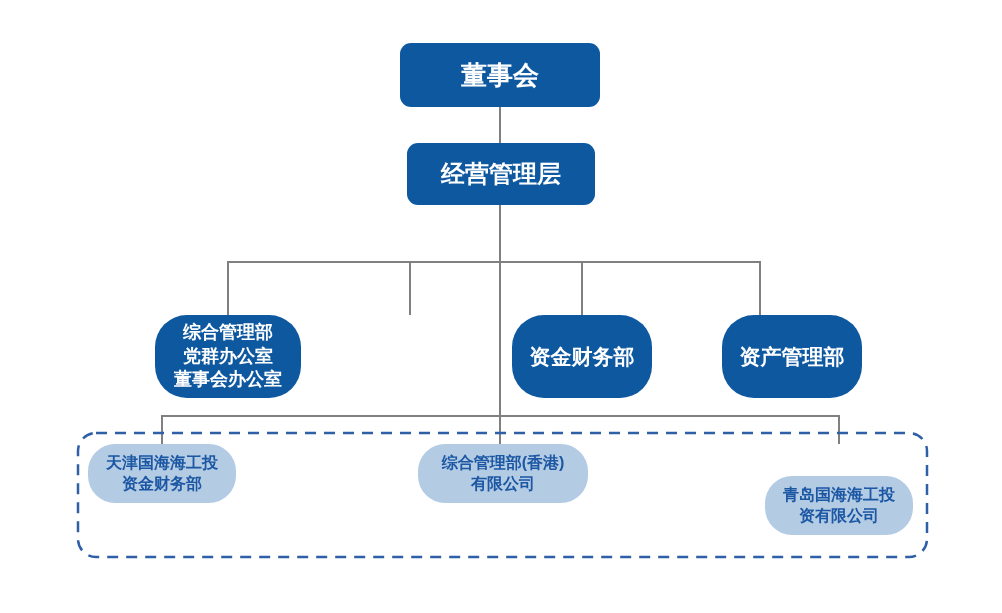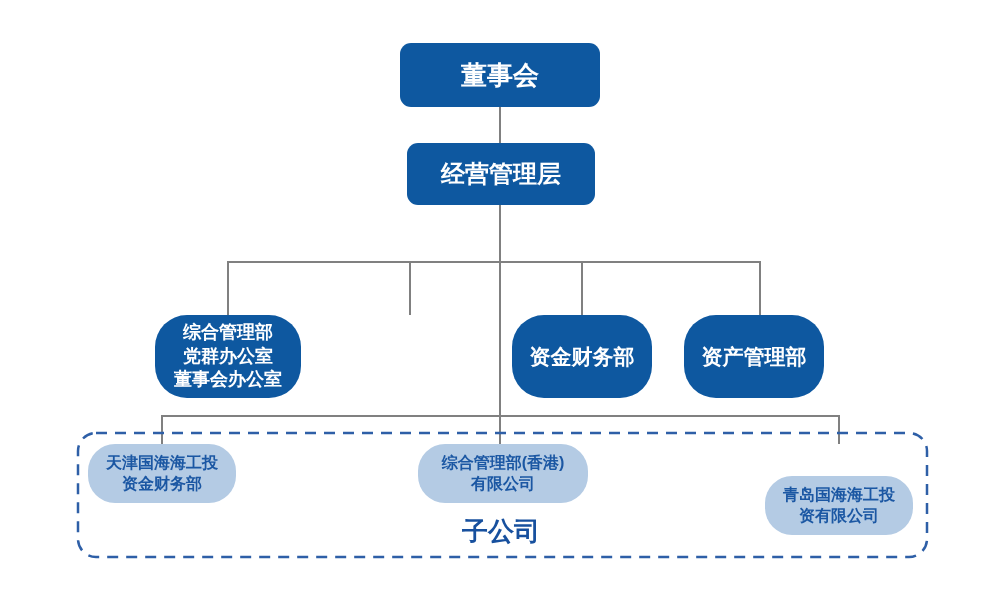--- a/index.html
+++ b/index.html
@@ -19,21 +19,21 @@
     white-space:pre-line;
   }
   .dark { background:var(--box-dark); color:#ffffff; }
   .light { background:var(--box-light); color:var(--light-text); }
   #board-box      { left:400px; top:43px;  width:200px; height:64px; border-radius:11px; font-size:26px; }
   #management-box { left:407px; top:143px; width:188px; height:62px; border-radius:11px; font-size:24px; }
   .dept { top:315px; height:83px; border-radius:32px; font-size:21px; }
   #dept-box-0 { left:155px; width:146px; font-size:18px; line-height:1.3;font-family:Liberation Serif, serif; }
   #dept-box-1 { left:335px; width:150px; }
   #dept-box-2 { left:512px; width:140px; }
-  #dept-box-3 { left:684px; width:140px;text-align:center; }
+  #dept-box-3 { left:722px; width:140px;text-align:center; }
   .sub { top:444px; height:59px; border-radius:27px; font-size:16px; line-height:1.3; }
   #sub-box-0 { left:88px;  width:148px; }
   #sub-box-1 { left:418px; width:170px; }
   #sub-box-2 { left:765px; width:148px;margin-top:32px; }
   #group-label {
     position:absolute; left:0; right:0; top:514px; text-align:center;
     font-size:26px; font-weight:bold; color:var(--group-label-text);
   }
 </style>
 </head>
@@ -66,15 +66,14 @@
 
   <div class="box light sub" id="sub-box-0">天津国海海工投
 资金财务部</div>
 
   <div class="box light sub" id="sub-box-1">综合管理部(香港)
 有限公司</div>
 
   <div class="box light sub" id="sub-box-2">青岛国海海工投
 资有限公司</div>
 
-  <div id="group-label">子公司</div>
 
 </div>
 
 </body></html>

